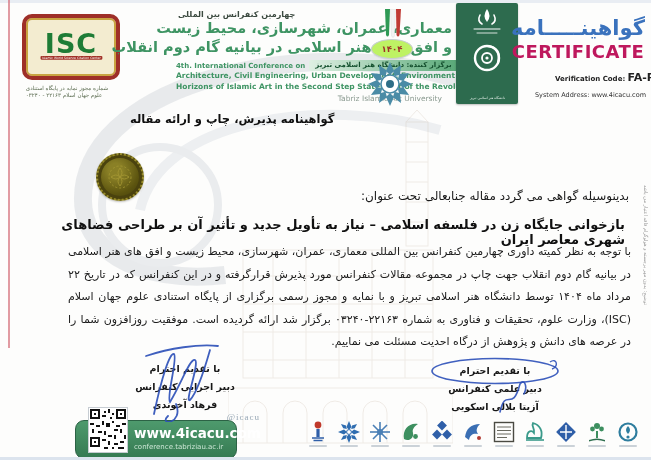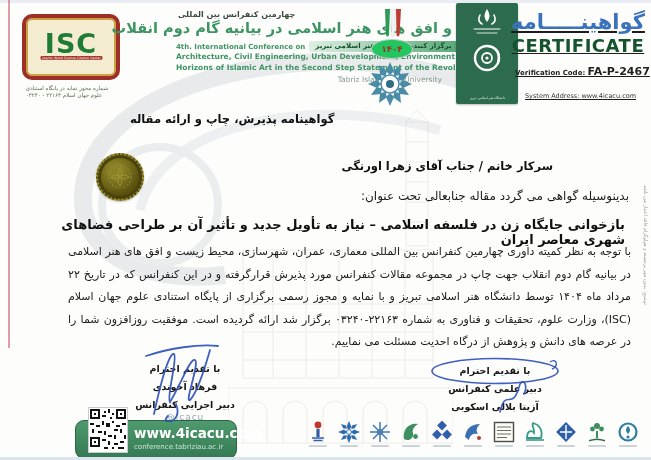--- a/index.html
+++ b/index.html
@@ -34,39 +34,39 @@
   .org-row{display:flex;direction:ltr;justify-content:space-between;align-items:center;margin-top:3px;gap:4px;}
   .en1{font-size:7px;font-weight:bold;color:#3e9463;white-space:nowrap;text-align:center;}
   .org-band{font-size:7px;font-weight:bold;color:#14502e;direction:rtl;white-space:nowrap;
     background:linear-gradient(to left,#58a877,#dff0e3);padding:1px 6px 2px;border-radius:2px;}
   .en2,.en3{font-size:7.5px;font-weight:bold;color:#3e9463;line-height:10.5px;direction:ltr;text-align:left;white-space:nowrap;}
   .en4{font-size:7.5px;color:#8a9a90;direction:ltr;text-align:right;padding-right:10px;margin-top:2px;}
 
   
   .flag-logo{position:absolute;left:382px;top:9px;}
   .year-oval{position:absolute;left:371px;top:39px;width:40px;height:18px;border:1px solid #c7cdd2;
-    border-radius:50%;background:#22c55e;display:flex;align-items:center;justify-content:center;
+    border-radius:50%;background:#bef264;display:flex;align-items:center;justify-content:center;
     font-size:9px;font-weight:bold;color:#9e2f28;box-shadow:0 1px 1px rgba(0,0,0,.08);}
   .year-oval span{transform:scale(.95);}
   .rosette{position:absolute;left:367px;top:61px;}
 
   
   .uni-banner{position:absolute;left:456px;top:3px;width:62px;height:101px;background:#2d6b4e;
     border-radius:2px;box-shadow:0 1px 2px rgba(0,0,0,.25);}
   .uni-banner-text{position:absolute;left:0;bottom:4px;width:100%;text-align:center;
     color:#e8f2ec;font-size:6px;white-space:nowrap;transform:scale(.55);transform-origin:center bottom;}
 
   
-  .title-block{position:absolute;right:5px;top:10px;width:136px;text-align:center;text-decoration:underline;}
+  .title-block{position:absolute;right:5px;top:16px;width:136px;text-align:center;}
   .title-fa{font-size:21px;font-weight:bold;color:#3a72bd;direction:rtl;white-space:nowrap;}
-  .title-en{font-size:18px;font-weight:bold;color:#14532d;letter-spacing:.5px;margin-top:1px;white-space:nowrap;}
+  .title-en{font-size:18px;font-weight:bold;color:#be185d;letter-spacing:.5px;margin-top:1px;white-space:nowrap;}
   .verif{margin-top:9px;font-size:7px;color:#222;text-align:left;padding-left:5px;white-space:nowrap;}
-  .verif .lbl{font-weight:bold;}
+  .verif .lbl{font-weight:bold;margin-left:40px;}
   .verif .val{font-weight:bold;font-size:11px;}
-  .sysaddr{font-size:6.5px;color:#333;text-align:center;padding-left:5px;margin-top:14px;white-space:nowrap;}
+  .sysaddr{font-size:6.5px;color:#333;text-align:right;padding-left:5px;margin-top:7px;white-space:nowrap;}
 
   
   .gold-seal{position:absolute;left:96px;top:153px;width:44px;height:44px;border-radius:50%;
     background:radial-gradient(circle at 40% 35%, #8a8026 18%, #5c540f 60%, #3c370b 100%);
     border:2px dotted #9a8d2c; box-shadow:inset 0 0 0 3px #4a420e, 0 1px 2px rgba(0,0,0,.25);}
   .gold-seal svg{position:absolute;left:7px;top:7px;}
 
   
   .doc-title{position:absolute;left:130px;top:112px;width:332px;text-align:left;
     font-size:11.5px;font-weight:bold;direction:rtl;color:#101010;}
@@ -78,22 +78,22 @@
     text-align:justify;direction:rtl;color:#1a1a1a;margin-left:36px;}
   .side-note{position:absolute;left:648px;top:150px;width:250px;font-size:8px;color:#9a9a9a;
     direction:rtl;transform:rotate(90deg) scale(.62);transform-origin:top left;white-space:nowrap;}
 
   
   .sig-left{position:absolute;left:110px;top:360px;width:150px;text-align:center;direction:rtl;
     font-size:9.5px;font-weight:600;line-height:18px;color:#161616;}
   .sig-right{position:absolute;left:420px;top:362px;width:150px;text-align:center;direction:rtl;
     font-size:9.5px;font-weight:600;line-height:18px;color:#161616;}
   .sig-scribble{position:absolute;z-index:3;}
-  .handle{position:absolute;left:110px;top:412px;width:150px;text-align:center;
-    font-size:9px;letter-spacing:1px;color:#97a7b5;}
+  .handle{position:absolute;left:110px;top:412px;width:150px;text-align:right;
+    font-size:9px;letter-spacing:1px;color:#97a7b5;font-family:Liberation Serif, serif;}
 
   
   .web-box{position:absolute;left:75px;top:420px;width:160px;height:37px;
     background:linear-gradient(180deg,#4e9a6d,#357a52);border:1px solid #2c6245;border-radius:9px;}
   .web-main{position:absolute;left:58px;top:4px;font-size:13.5px;font-weight:bold;color:#fff;white-space:nowrap;}
   .web-sub{position:absolute;left:58px;top:22px;font-size:7px;color:#cde7d6;white-space:nowrap;}
   .qr{position:absolute;left:88px;top:407px;width:40px;height:46px;background:#fff;border:1px solid #c6ccd2;
     padding:1px;box-sizing:border-box;z-index:3;}
 
   
@@ -148,20 +148,21 @@
         <span class="isc-caption">Islamic World Science Citation Center</span>
       </div>
       <div class="isc-note">
         <div>شماره مجوز نمایه در پایگاه استنادی</div>
         <div>علوم جهان اسلام ۲۲۱۶۳ - ۰۳۲۴۰</div>
       </div>
     </div>
 
     <div class="fa-header">
       <div class="fa1">چهارمین کنفرانس بین المللی</div>
+      <div class="fa2">معماری، عمران، شهرسازی، محیط زیست</div>
       <div class="fa3">و افق های هنر اسلامی در بیانیه گام دوم انقلاب</div>
       <div class="org-row">
         <span class="en1">4th. International Conference on</span>
         <span class="org-band">برگزار کننده: دانشگاه هنر اسلامی تبریز</span>
       </div>
       <div class="en2">Architecture, Civil Engineering, Urban Development, Environment &amp;</div>
       <div class="en3">Horizons of Islamic Art in the Second Step Statement of the Revolution</div>
       <div class="en4">Tabriz Islamic Art University</div>
     </div>
 
@@ -226,30 +227,29 @@
     <div class="gold-seal">
       <svg width="30" height="30" viewBox="0 0 30 30">
         <g fill="none" stroke="#a89a35" stroke-width="1" opacity=".8">
           <circle cx="15" cy="15" r="11" stroke-dasharray="2 2"></circle>
           <path d="M15 6 q4 5 0 9 q-4 -4 0 -9 M15 24 q4 -5 0 -9 q-4 4 0 9 M6 15 q5 -4 9 0 q-4 4 -9 0 M24 15 q-5 4 -9 0 q4 -4 9 0"></path>
         </g>
       </svg>
     </div>
 
     <div class="doc-title">گواهینامه پذیرش، چاپ و ارائه مقاله</div>
-    <div class="recipient">سرکار خانم / جناب آقای  زهرا اورنگی</div>
     <div class="intro">بدینوسیله گواهی می گردد مقاله جنابعالی تحت عنوان:</div>
     <div class="article-title">بازخوانی جایگاه زن در فلسفه اسلامی – نیاز به تأویل جدید و تأثیر آن بر طراحی فضاهای شهری معاصر ایران</div>
     <div class="paragraph">با توجه به نظر کمیته داوری چهارمین کنفرانس بین المللی معماری، عمران، شهرسازی، محیط زیست و افق های هنر اسلامی در بیانیه گام دوم انقلاب جهت چاپ در مجموعه مقالات کنفرانس مورد پذیرش قرارگرفته و در این کنفرانس که در تاریخ ۲۲ مرداد ماه ۱۴۰۴ توسط دانشگاه هنر اسلامی تبریز و با نمایه و مجوز رسمی برگزاری از پایگاه استنادی علوم جهان اسلام (ISC)، وزارت علوم، تحقیقات و فناوری به شماره ۲۲۱۶۳-۰۳۲۴۰ برگزار شد ارائه گردیده است. موفقیت روزافزون شما را در عرصه های دانش و پژوهش از درگاه احدیت مسئلت می نماییم.</div>
     <div class="side-note">توضیح: بدون مهر برجسته و هولوگرام فاقد اعتبار می باشد</div>
 
     <div class="sig-left">
       <div>با تقدیم احترام</div>
+      <div>دبیر اجرایی کنفرانس</div>
       <div>فرهاد آخوندی</div>
-      <div>دبیر اجرایی کنفرانس</div>
     </div>
     <svg class="sig-scribble" style="left:140px;top:336px;" width="90" height="86" viewBox="0 0 90 86">
       <g fill="none" stroke="#2b4fb8" stroke-width="1.8" stroke-linecap="round" opacity=".9">
         <path d="M6 20 C30 12 58 8 78 10"></path>
         <path d="M14 78 C22 40 30 16 34 18 C38 22 26 62 30 66 C42 46 50 22 55 24 C60 27 44 68 50 64 C58 56 66 28 70 14"></path>
         <path d="M28 80 C18 90 44 88 36 68"></path>
       </g>
     </svg>
     <div class="handle">@icacu</div>
 

